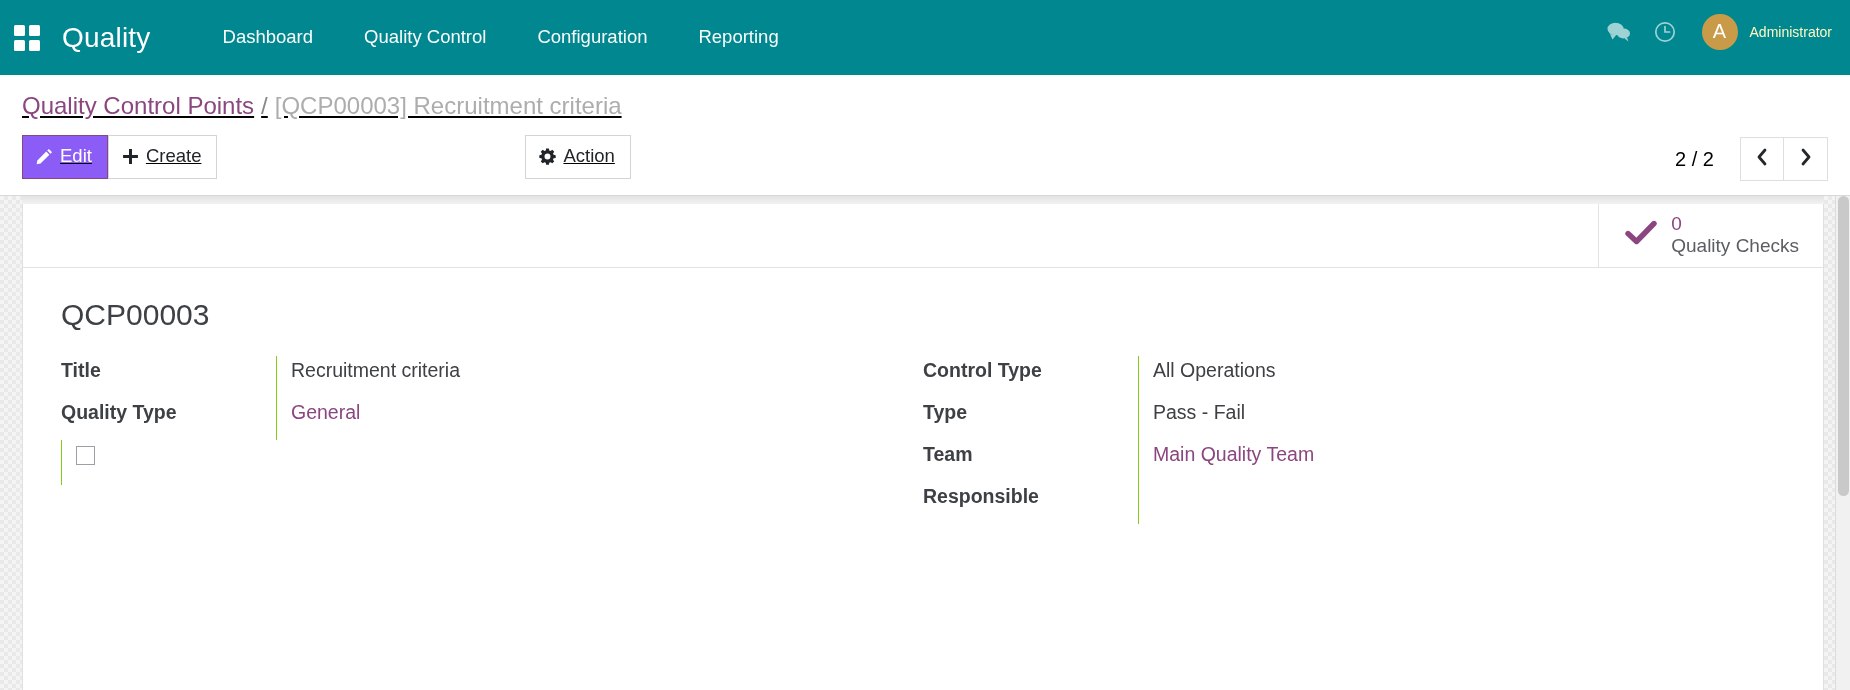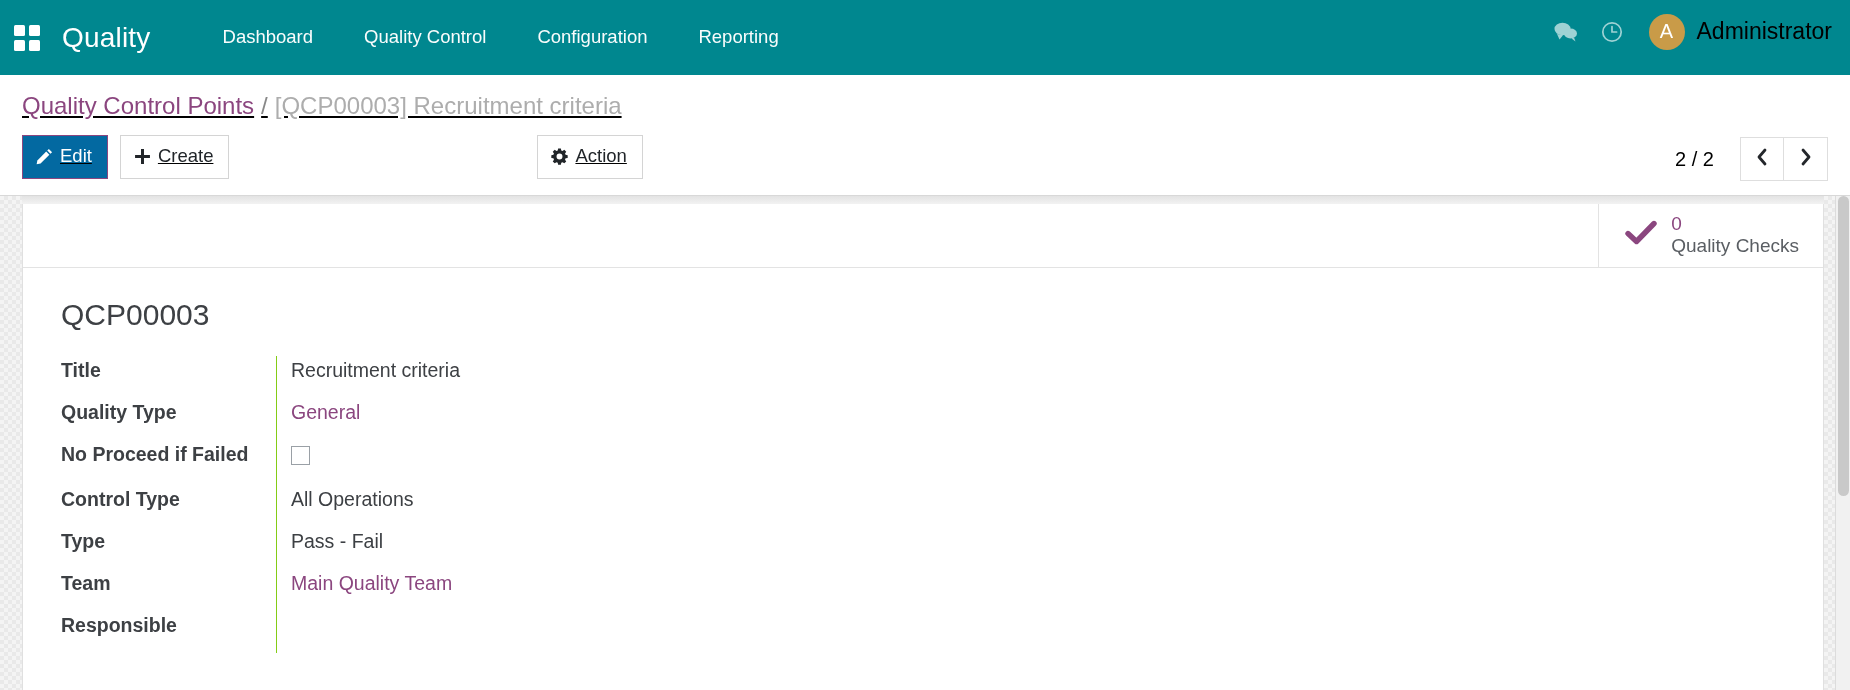--- a/index.html
+++ b/index.html
@@ -78,22 +78,22 @@
     width: 36px; height: 36px;
     border-radius: 50%;
     background: #c99b48;
     color: #ffffff;
     display: flex; align-items: center; justify-content: center;
     font-size: 20px;
     margin-left: 14px;
     margin-right: 12px;
   }
   .user-name {
-    color: #000000;
-    font-size: 23px;
+    color: #fef9c3;
+    font-size: 14px;
     cursor: pointer;
     white-space: nowrap;
   }
 
   
   .control-panel {
     background: #ffffff;
     border-bottom: 1px solid #d8d8d8;
     padding: 0 22px;
     text-decoration: underline;
@@ -132,24 +132,24 @@
     background: #ffffff;
     color: #212529;
     cursor: pointer;
     display: inline-flex;
     align-items: center;
     gap: 7px;
     white-space: nowrap;
     border-radius: 0;
   }
   .btn-primary {
-    background: #0369a1;
+    background: #8b5cf6;
     border-color: #8b467f;
     color: #ffffff;
-    margin-right: 12px;
+    margin-right: 0;
   }
   .btn svg { display: block; }
   .btn-action { margin-left: 308px; }
 
   .pager {
     position: absolute;
     right: 0;
     top: 12px;
     display: flex;
     align-items: center;
@@ -225,21 +225,20 @@
   .record-title {
     font-size: 30px;
     color: #3d4044;
     font-weight: 400;
     margin: 6px 0 26px 0;
     line-height: 1;
   }
   .form-cols {
     display: flex;
     align-items: flex-start;
-    flex-direction: column;
   }
   .form-col {
     width: 50%;
     padding-right: 20px;
   }
   .field-row {
     display: flex;
     align-items: flex-start;
     min-height: 42px;
   }
@@ -439,21 +438,20 @@
           </div>
 
           <div class="field-row">
             <div class="field-label">Quality Type</div>
             <div class="field-value">
               <span class="field-link">General</span>
             </div>
           </div>
 
           <div class="field-row">
-            <div class="field-label">No Proceed if Failed</div>
             <div class="field-value">
               <span class="checkbox"></span>
             </div>
           </div>
 
         </div>
 
         <div class="form-col">
 
           <div class="field-row">

